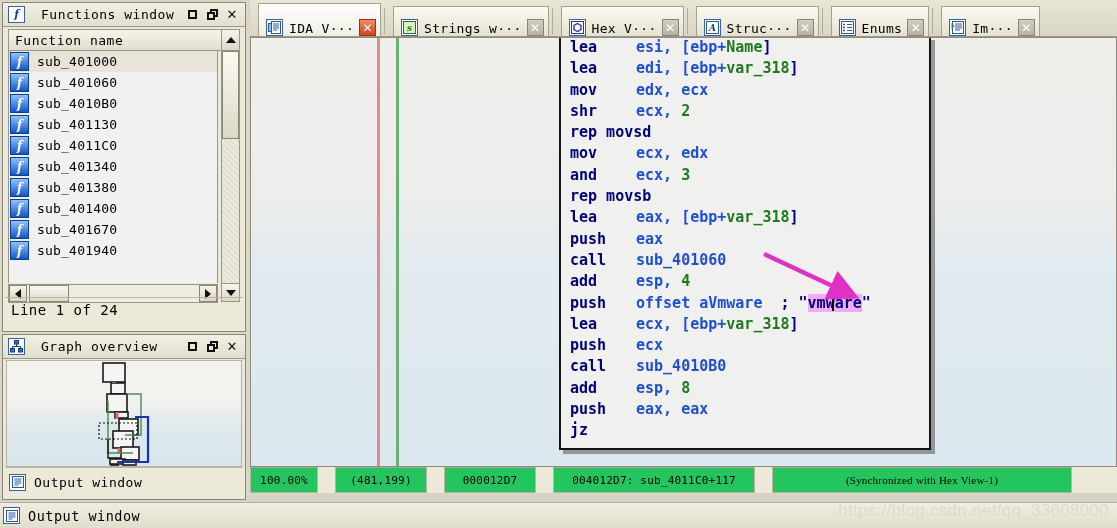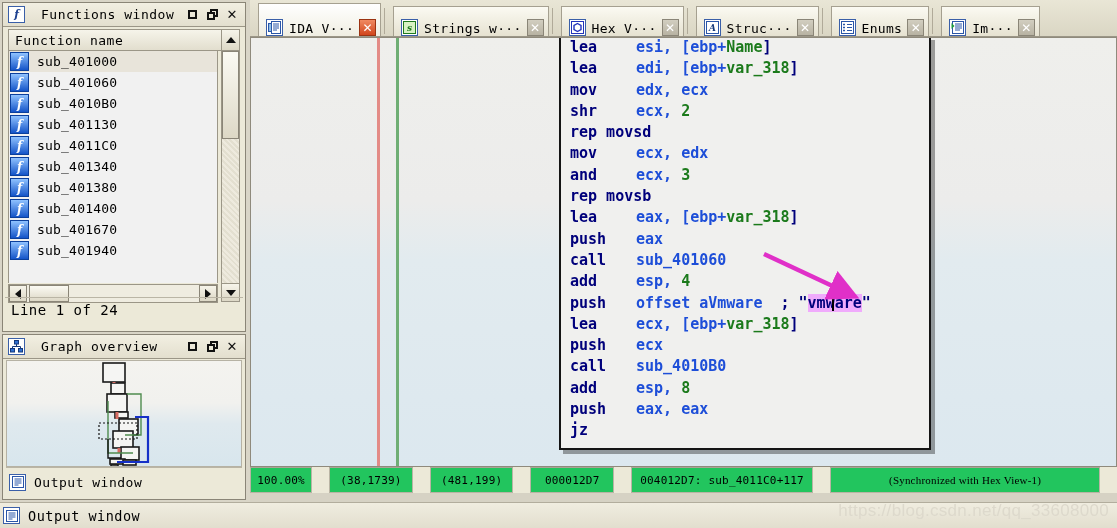--- a/index.html
+++ b/index.html
@@ -548,21 +548,20 @@
           <path d="M0,0 L7,3.5 L0,7 z" fill="#e030c8"></path>
         </marker>
       </defs>
       <line x1="513" y1="216" x2="590" y2="252" stroke="#e030c8" stroke-width="4.5" marker-end="url(#ahead)"></line>
     </svg>
 
   </div>
 
   <div id="statusbar">
       <div class="sbcell" style="width: 68px;">100.00%</div>
-      <div class="sbcell" style="width: 92px;">(38,1739)</div>
       <div class="sbcell" style="width: 92px;">(481,199)</div>
       <div class="sbcell" style="width: 92px;">000012D7</div>
       <div class="sbcell" style="width: 202px;">004012D7: sub_4011C0+117</div>
       <div class="sbcell" style="width: 300px; font-family: Liberation Serif, serif;">(Synchronized with Hex View-1)</div>
     </div>
 
   <div id="outwin">
     <div class="icobox">
       <svg width="12" height="12" viewBox="0 0 12 12" aria-hidden="true">
         <rect x="0.5" y="0.5" width="11" height="11" fill="#fff" stroke="#2a56a8"></rect>

